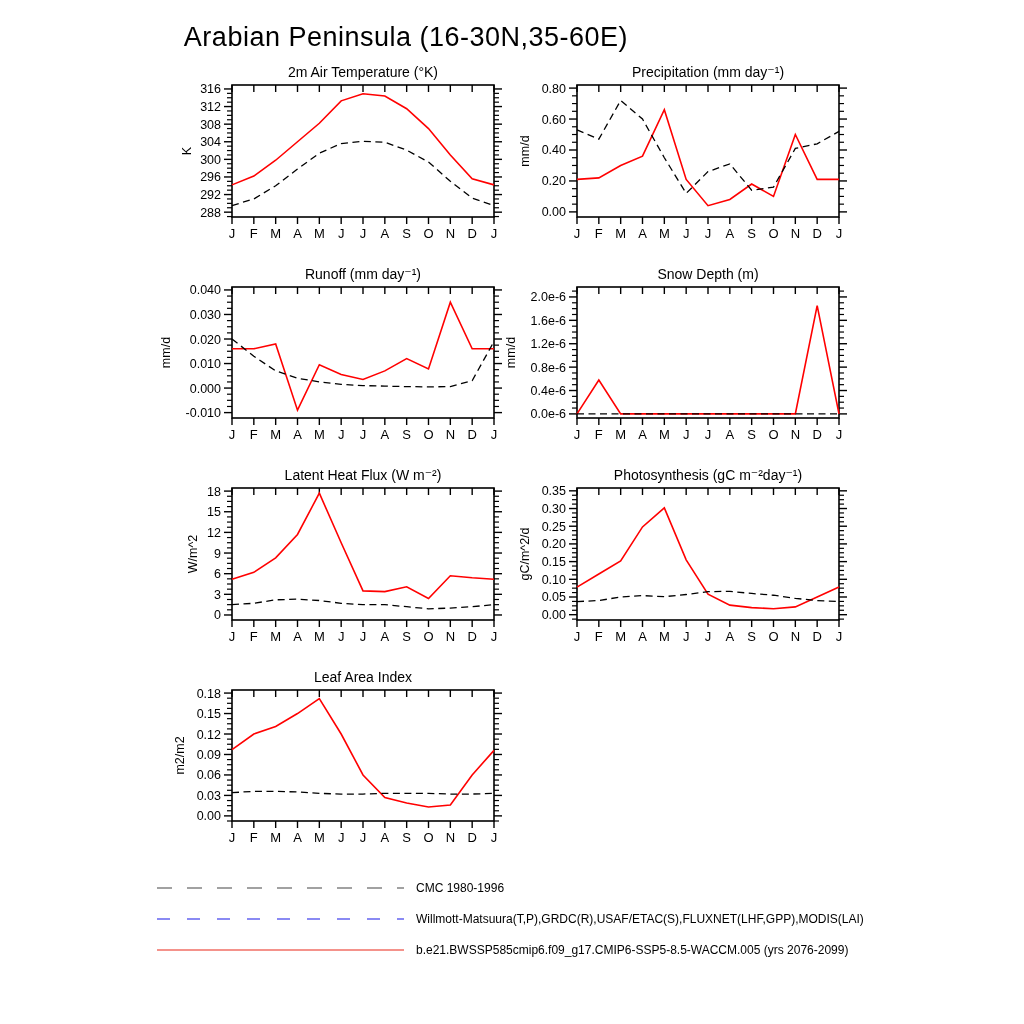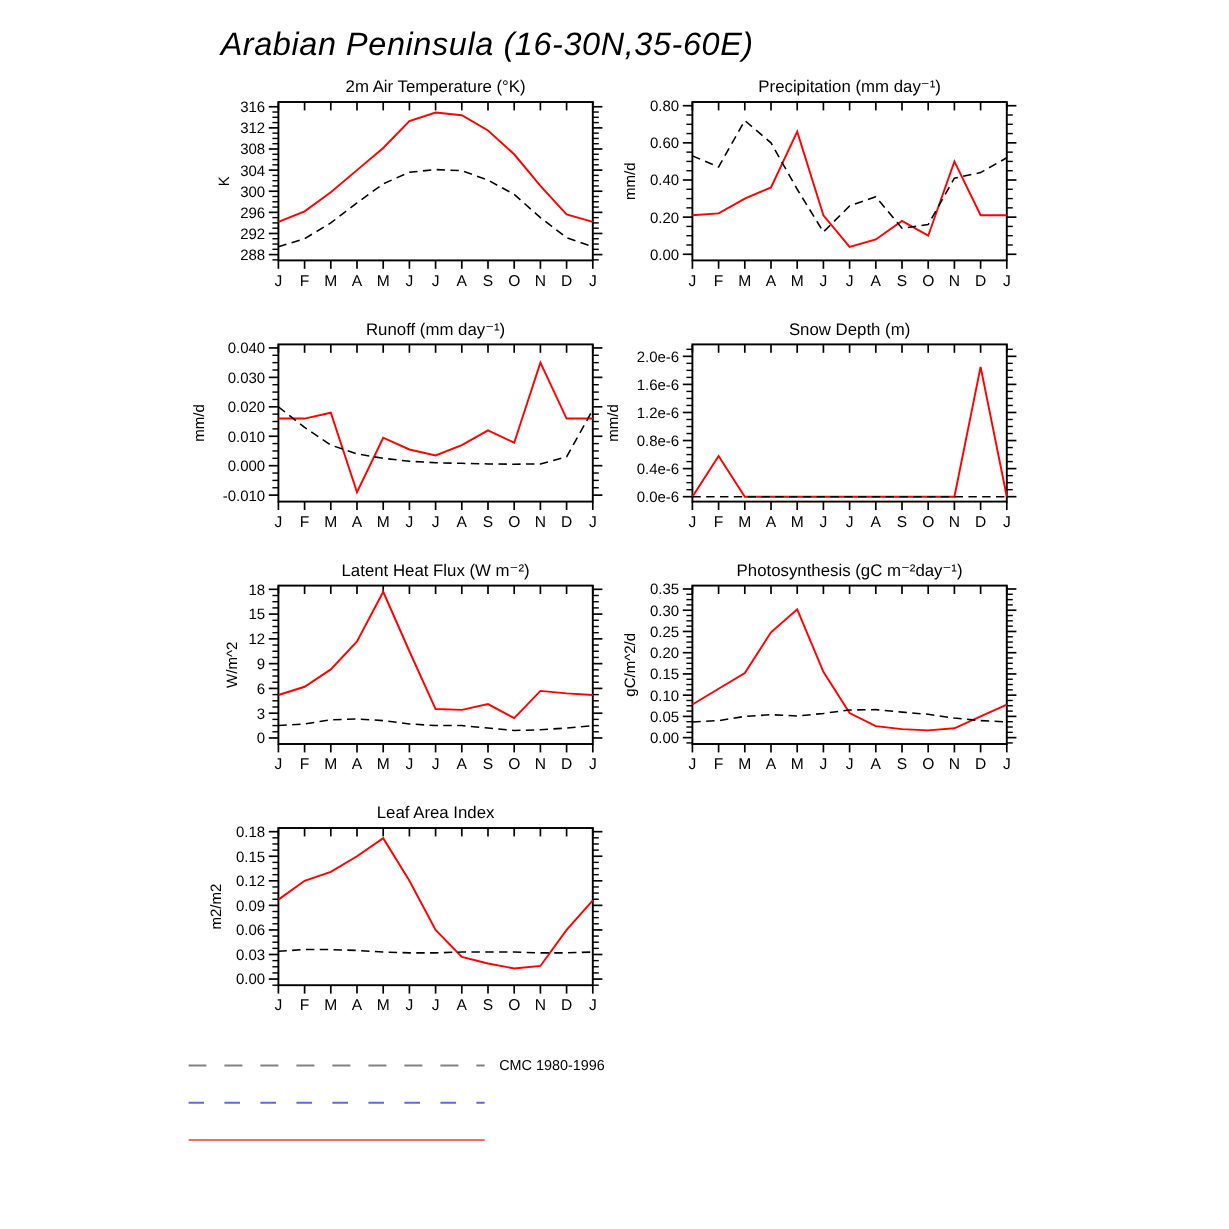--- a/index.html
+++ b/index.html
@@ -2,21 +2,21 @@
 <html><head>
 <meta charset="utf-8">
 <style>
   html,body { margin:0; padding:0; background:#ffffff; }
   body {
     position:relative; width:1024px; height:1024px; overflow:hidden;
     font-family:"Liberation Sans","DejaVu Sans",sans-serif; color:#000;
   }
   #main-title {
     position:absolute; top:22px; left:0; width:812px;
-    text-align:center; font-size:27px; letter-spacing:0.5px;font-style:italic;
+    text-align:center; font-size:27px; letter-spacing:0.5px;
   }
   #charts-svg { position:absolute; left:0; top:0; }
   .legend-row { position:absolute; left:157px; height:20px; display:flex; align-items:center; }
   .legend-swatch { width:247px; height:20px; flex:0 0 auto; }
   .legend-label { margin-left:12px; font-size:12px; white-space:nowrap; }
 </style>
 </head>
 <body>
 
 <div id="main-title">Arabian Peninsula (16-30N,35-60E)</div>
@@ -738,18 +738,20 @@
 <div class="legend-row" style="top:878px">
   <svg class="legend-swatch">
       <line x1="0" y1="10" x2="247" y2="10" stroke="#828282" stroke-width="1.7" stroke-dasharray="15 15"></line>
     </svg>
   <span class="legend-label">CMC 1980-1996</span>
 </div>
 <div class="legend-row" style="top:909px">
   <svg class="legend-swatch">
       <line x1="0" y1="10" x2="247" y2="10" stroke="#6464f0" stroke-width="1.7" stroke-dasharray="13 17"></line>
     </svg>
+  <span class="legend-label">Willmott-Matsuura(T,P),GRDC(R),USAF/ETAC(S),FLUXNET(LHF,GPP),MODIS(LAI)</span>
 </div>
 <div class="legend-row" style="top:940px">
   <svg class="legend-swatch">
       <line x1="0" y1="10" x2="247" y2="10" stroke="#f06e64" stroke-width="1.7"></line>
     </svg>
+  <span class="legend-label">b.e21.BWSSP585cmip6.f09_g17.CMIP6-SSP5-8.5-WACCM.005 (yrs 2076-2099)</span>
 </div>
 
 </body></html>

